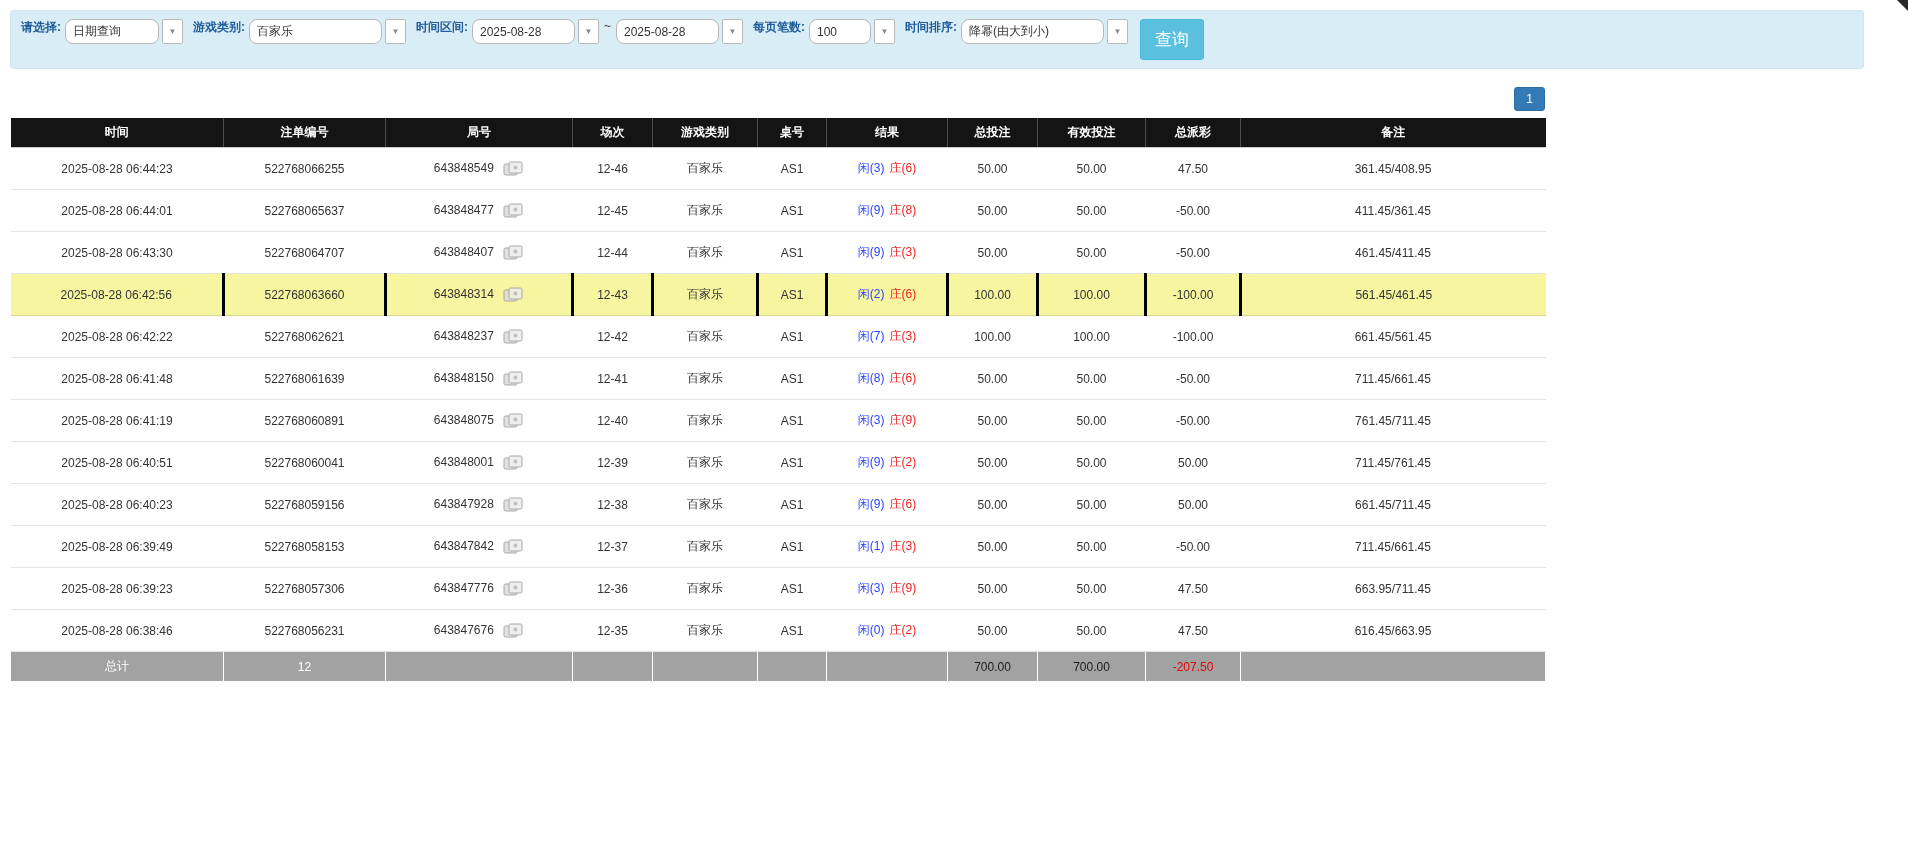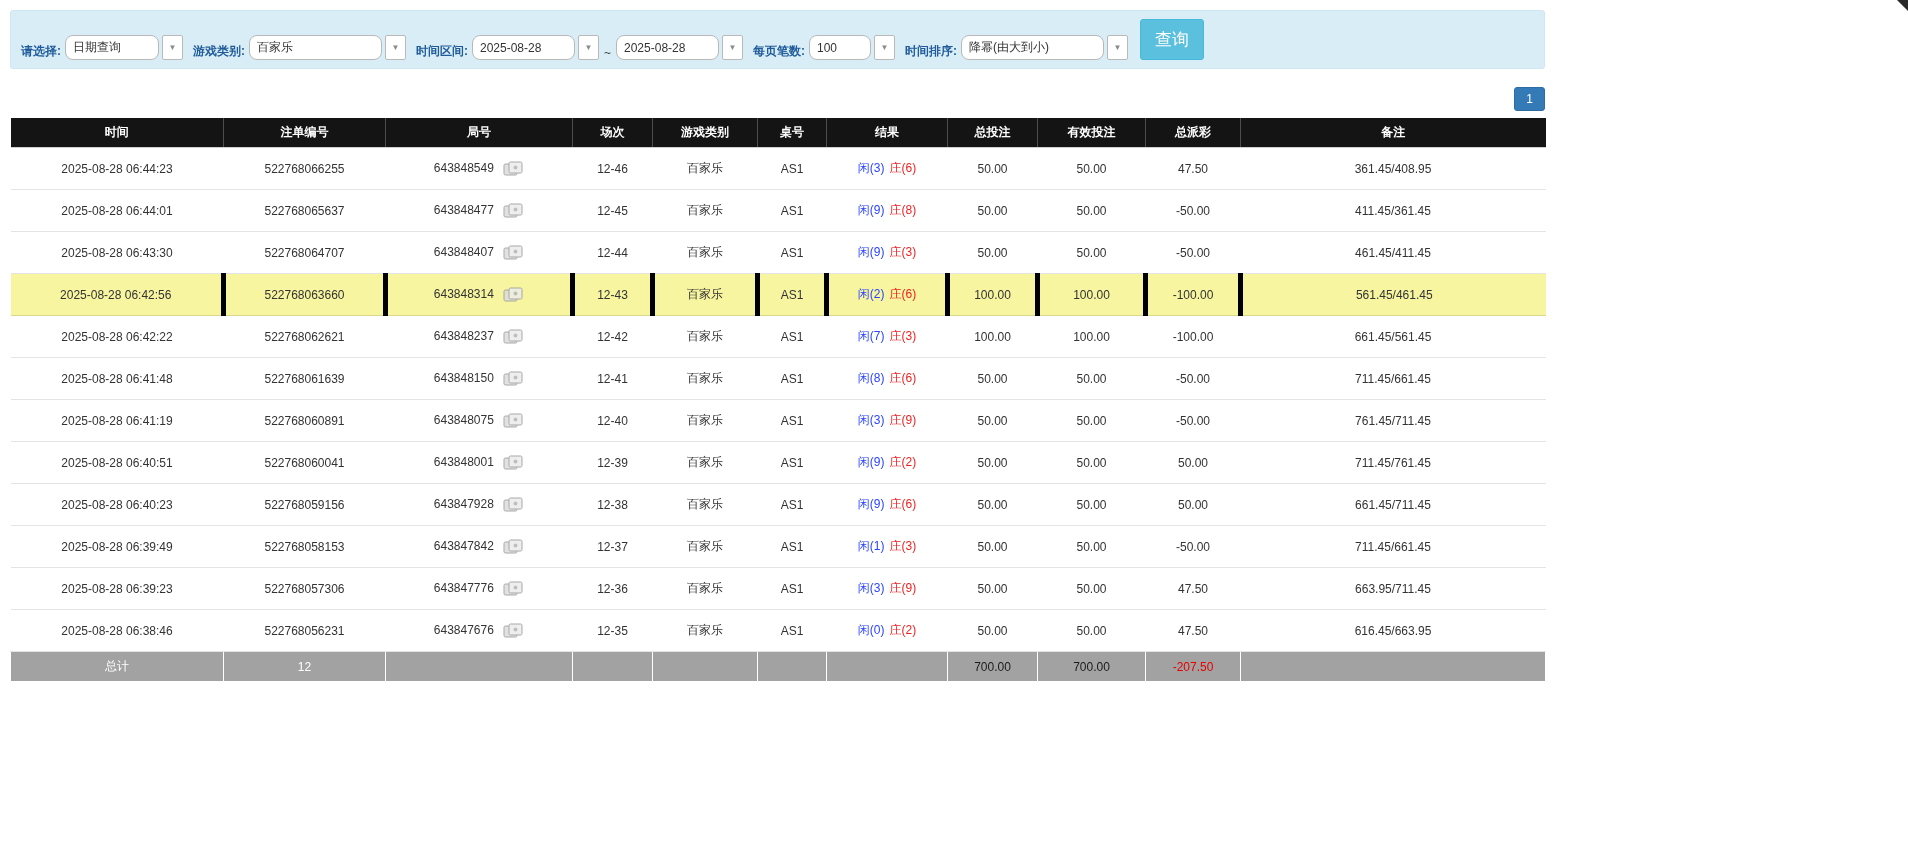--- a/index.html
+++ b/index.html
@@ -10,27 +10,27 @@
     width: 1908px;
     min-height: 865px;
     position: relative;
   }
   .page { padding: 10px 0 0 10px; width: 1560px; }
 
   .page-title { font-size: 17px; color: #222; padding: 2px 2px 12px; font-weight: normal; }
 
   
   .filter-bar {
-    width: 1535px;
+    width: 1854px;
     background: #d9edf7;
     border: 1px solid #cfe7f3;
     border-radius: 3px;
     padding: 8px 10px;
     display: flex;
-    align-items: flex-end;
+    align-items: flex-start;
     margin-bottom: 18px;
     font-size: 12px;
   }
   .filter-label { color: #1f5c99; font-weight: bold; margin: 0 4px 0 10px; white-space: nowrap; }
   .filter-label:first-child { margin-left: 0; }
   .combo { display: inline-flex; align-items: center; }
   .combo input {
     height: 25px; border: 1px solid #b9b9b9; border-radius: 8px;
     padding: 2px 7px; font-size: 12px; color: #333; background: #fff;
     font-family: inherit;
@@ -76,21 +76,21 @@
     background: #141414; color: #fff; font-weight: bold;
     padding: 6px 4px; font-size: 12px;
     border-right: 1px solid #4d4d4d; border-bottom: 1px solid #cfcfcf;
     white-space: nowrap; overflow: hidden;
   }
   table.records th:last-child { border-right: none; margin-left: 11px; }
   table.records td {
     padding: 12px 4px; text-align: center; color: #333;
     border-bottom: 1px solid #e4e4e4; white-space: nowrap; overflow: hidden;
   }
-  tr.hl td { background: #f7f5a0; border-right: 5px solid #000000; border-bottom: 1px solid #d9d78a; }
+  tr.hl td { background: #f7f5a0; border-right: 3px solid #000000; border-bottom: 1px solid #d9d78a; }
   tr.hl td:last-child { border-right: none; }
   td.link { color: #337ab7; cursor: pointer; }
   .rp { color: #2b43ff; margin-right: 5px; }
   .rb { color: #ee2222; }
   td.neg { color: #ff0000; }
   .card-icon {
     display: inline-flex; vertical-align: middle; margin-left: 6px;
     cursor: pointer; opacity: .85;
   }
 

